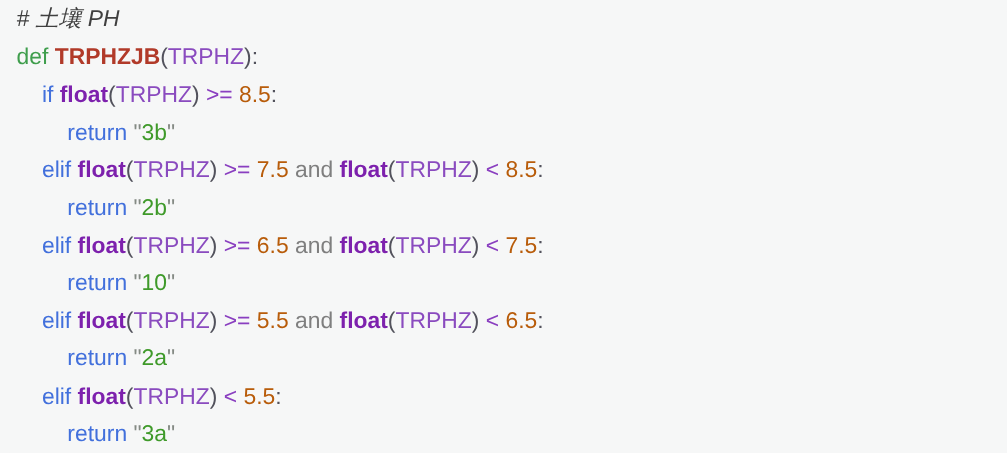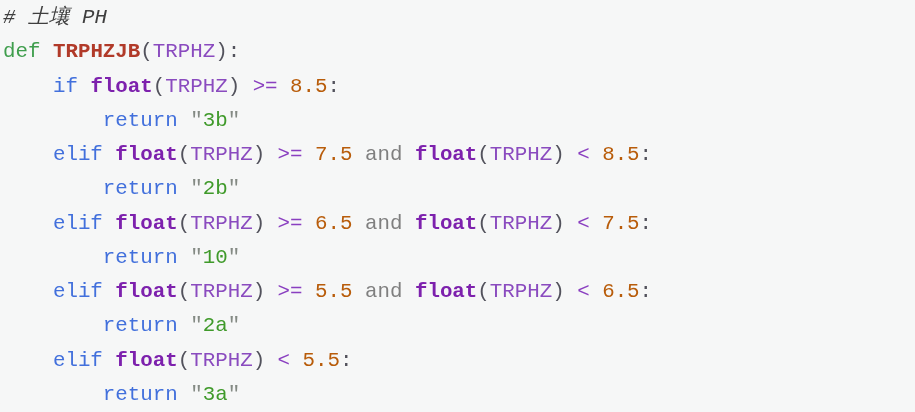--- a/index.html
+++ b/index.html
@@ -9,22 +9,22 @@
     height: 412px;
     overflow: hidden;
   }
   body {
     background: #f6f7f7;
   }
   .code-block {
     box-sizing: border-box;
     width: 915px;
     height: 412px;
-    padding: 1px 0 0 3px;
-    font-family: Liberation Mono, monospace;
+    padding: 1px 0 0 15px;
+    font-family: Liberation Sans, sans-serif;
     font-size: 20.8px;
     line-height: 34.25px;
     color: #333333;
     white-space: pre;
     border-radius: 13px;
   }
   .code-line {
     height: 34.25px;
   }
   

